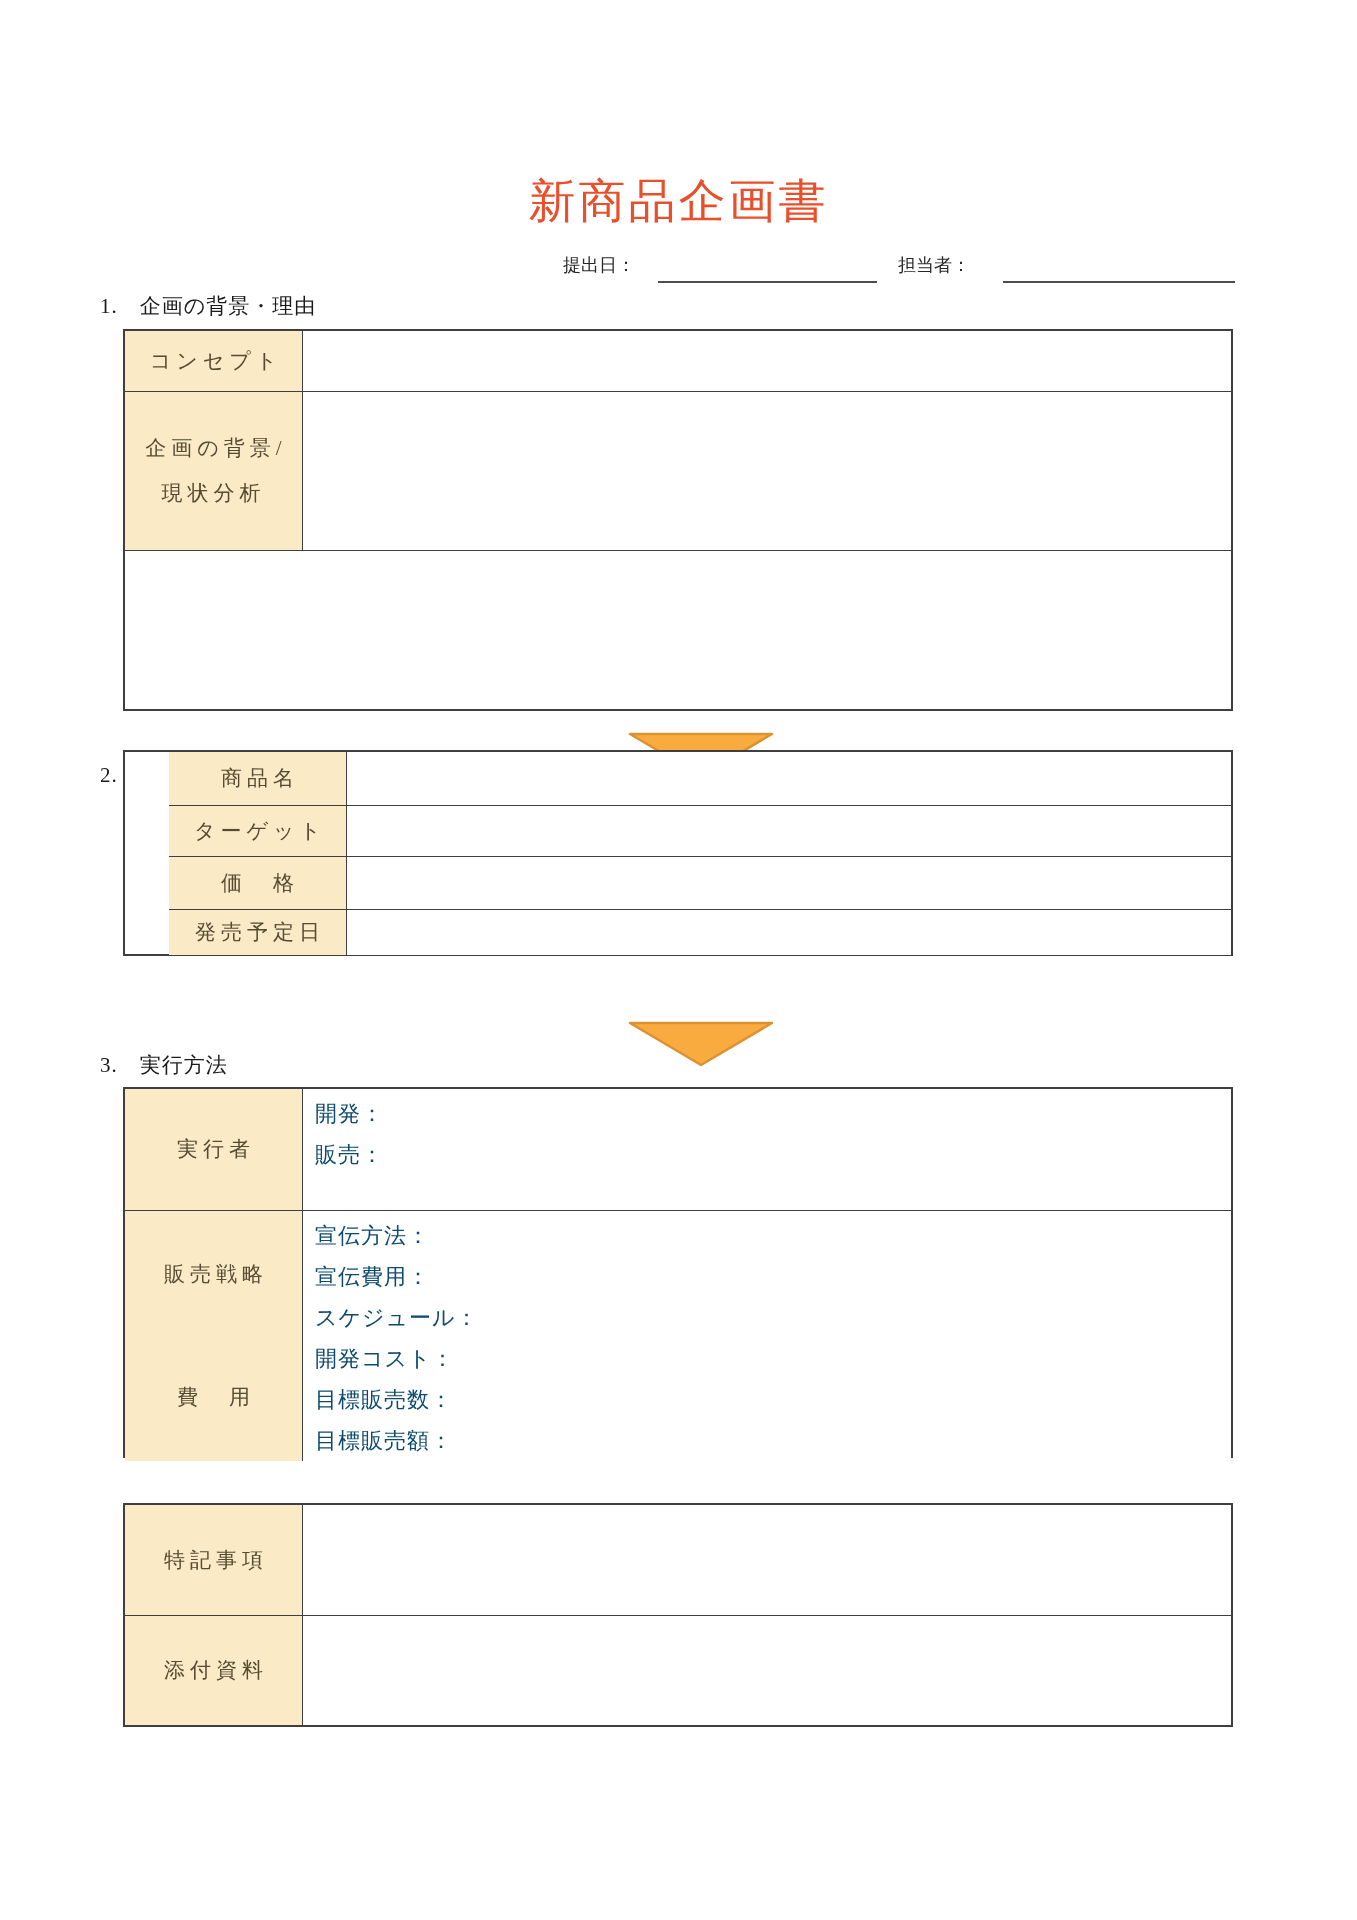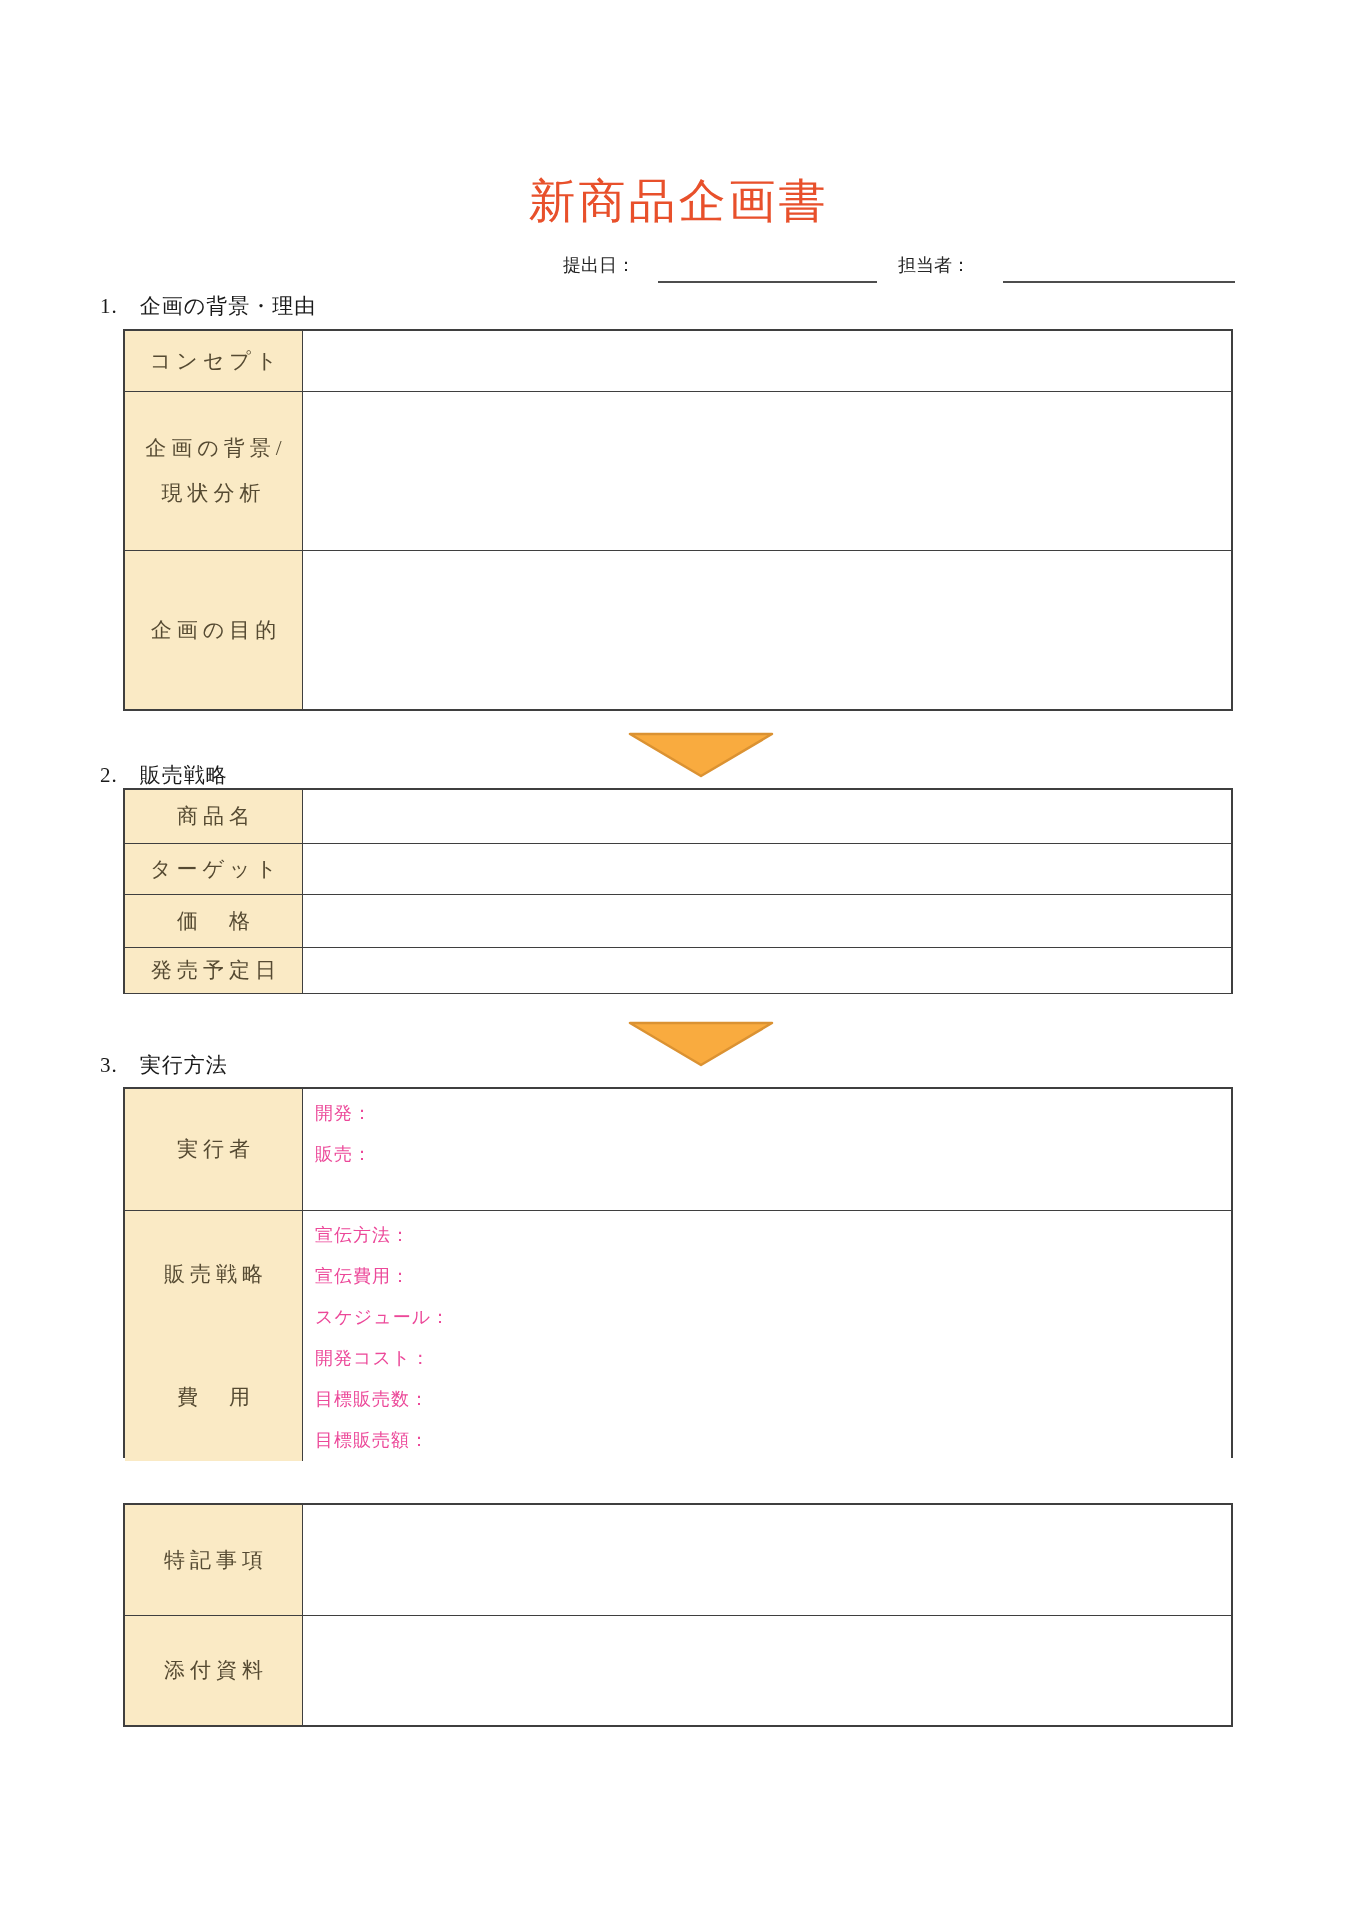--- a/index.html
+++ b/index.html
@@ -25,21 +25,21 @@
   .row{display:grid;grid-template-columns:178px 1fr;box-sizing:border-box;}
   .row + .row{border-top:1.5px solid #3f3f3f;}
   .lbl{
     background:#FAEAC5;border-right:1.5px solid #3f3f3f;box-sizing:border-box;
     display:flex;align-items:center;justify-content:center;text-align:center;
     color:#554A32;font-size:21px;letter-spacing:5px;text-indent:5px;
     line-height:45px;white-space:pre-line;
   }
   .val{
     box-sizing:border-box;background:#ffffff;
-    font-size:18px;line-height:41px;color:#ec4899;
+    font-size:22px;line-height:41px;color:#0c4a6e;
     padding:4px 10px 0 12px;letter-spacing:1px;
   }
   .val .line{white-space:pre;}
   .arrow{position:absolute;width:146px;height:46px;}
 </style>
 </head>
 <body>
 
 <div class="page">
 
@@ -59,35 +59,34 @@
     <div class="row" style="height:60px;gap:32px;">
       <div class="lbl">コンセプト</div>
       <div class="val"></div>
     </div>
     <div class="row" style="height:159px;">
       <div class="lbl">企画の背景/
 現状分析</div>
       <div class="val"></div>
     </div>
     <div class="row" style="height:159px;">
-      <div class="lbl">企画の目的</div>
       <div class="val"></div>
     </div>
   </div>
 
   <svg class="arrow" style="left:628px;top:732px;" viewBox="0 0 146 46">
     <polygon points="2,2 144,2 73,44" fill="#F9AB3F" stroke="#DB9232" stroke-width="2.5" stroke-linejoin="round"></polygon>
   </svg>
 
   <div class="sec-heading" style="top:761px;">
     <span>2.</span>
     <span>販売戦略</span>
   </div>
 
-  <div class="tbl" style="top:788px;">
+  <div class="tbl" style="top:750px;padding-left:44px;">
     <div class="row" style="height:53px;">
       <div class="lbl">商品名</div>
       <div class="val"></div>
     </div>
     <div class="row" style="height:51px;">
       <div class="lbl">ターゲット</div>
       <div class="val"></div>
     </div>
     <div class="row" style="height:53px;">
       <div class="lbl">価　格</div>

